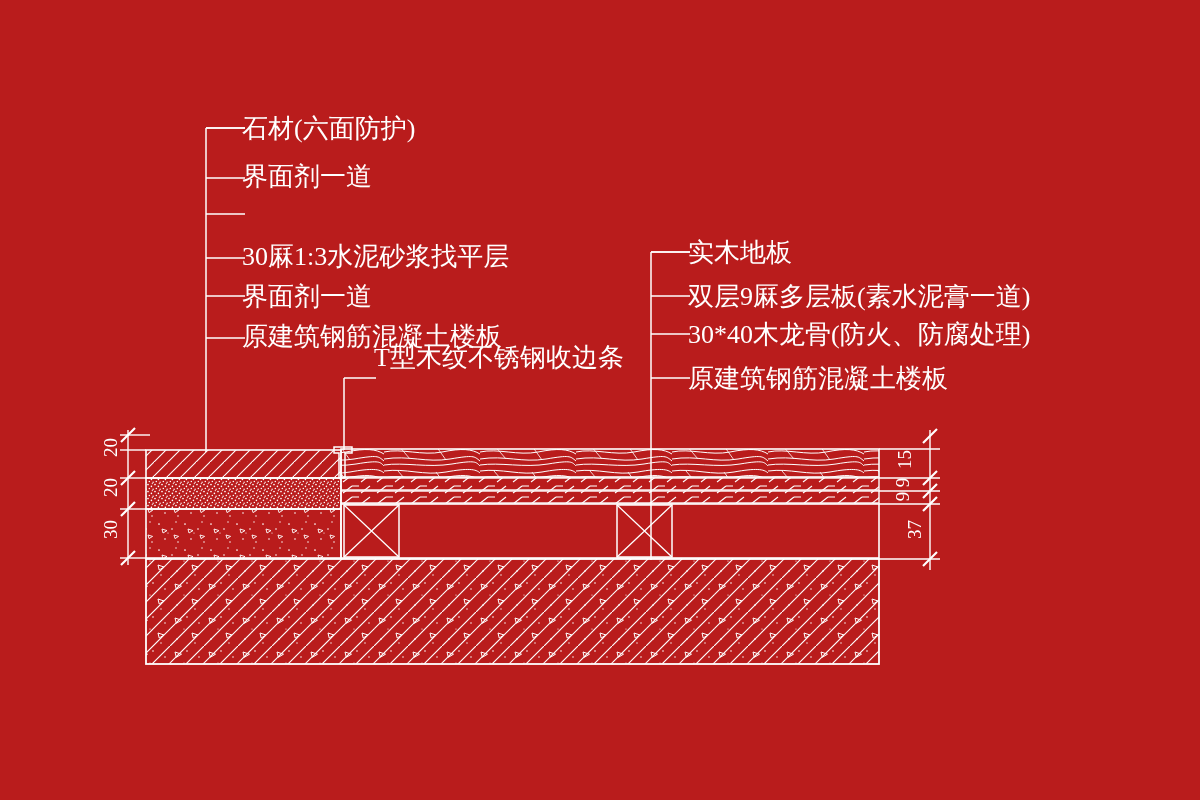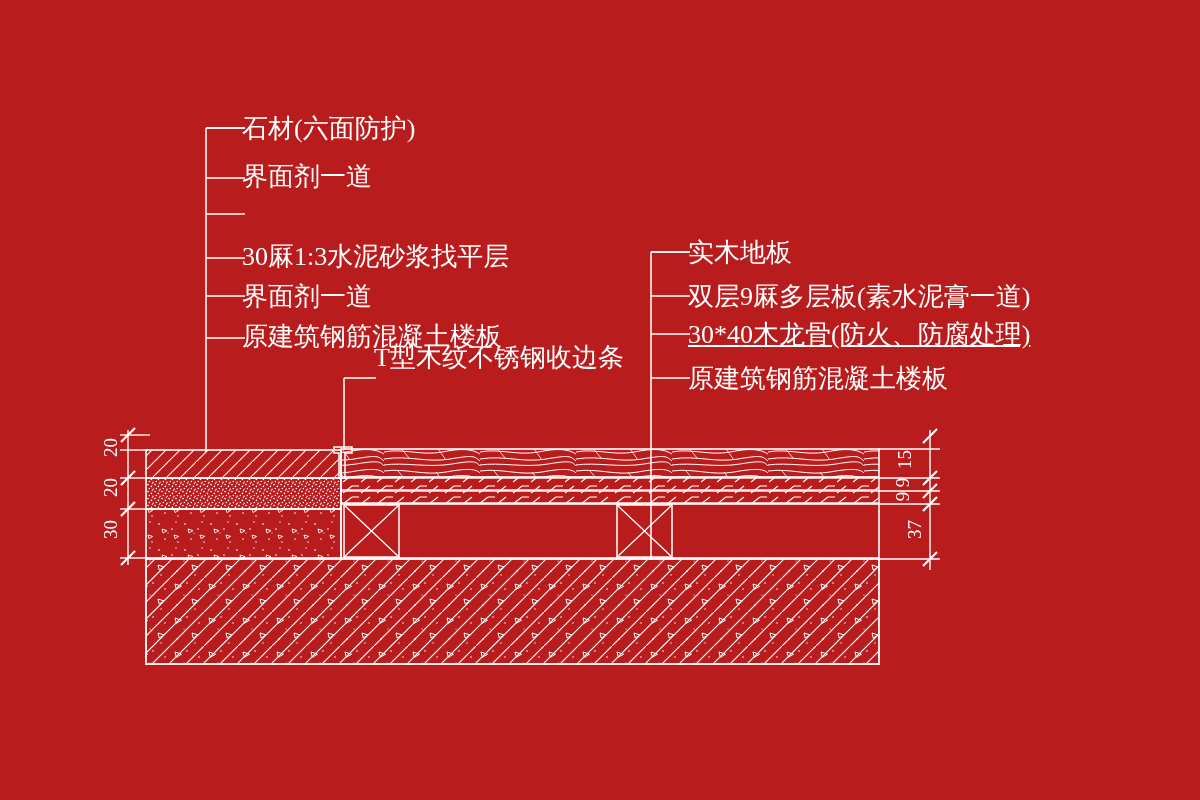--- a/index.html
+++ b/index.html
@@ -220,21 +220,21 @@
   <div class="label" style="left:242px; top:324px;">
     <span>原建筑钢筋混凝土楼板</span>
   </div>
 
   <div class="label" style="left:688px; top:240px;">
     <span>实木地板</span>
   </div>
   <div class="label" style="left:688px; top:284px;">
     <span>双层9厤多层板(素水泥膏一道)</span>
   </div>
-  <div class="label" style="left:688px; top:322px;text-decoration:underline;">
+  <div class="label" style="left:688px; top:322px;">
     <span>30*40木龙骨(防火、防腐处理)</span>
   </div>
   <div class="label" style="left:688px; top:366px;">
     <span>原建筑钢筋混凝土楼板</span>
   </div>
 
   <div class="label" style="left:374px; top:345px;">
     <span>T型木纹不锈钢收边条</span>
   </div>
 

